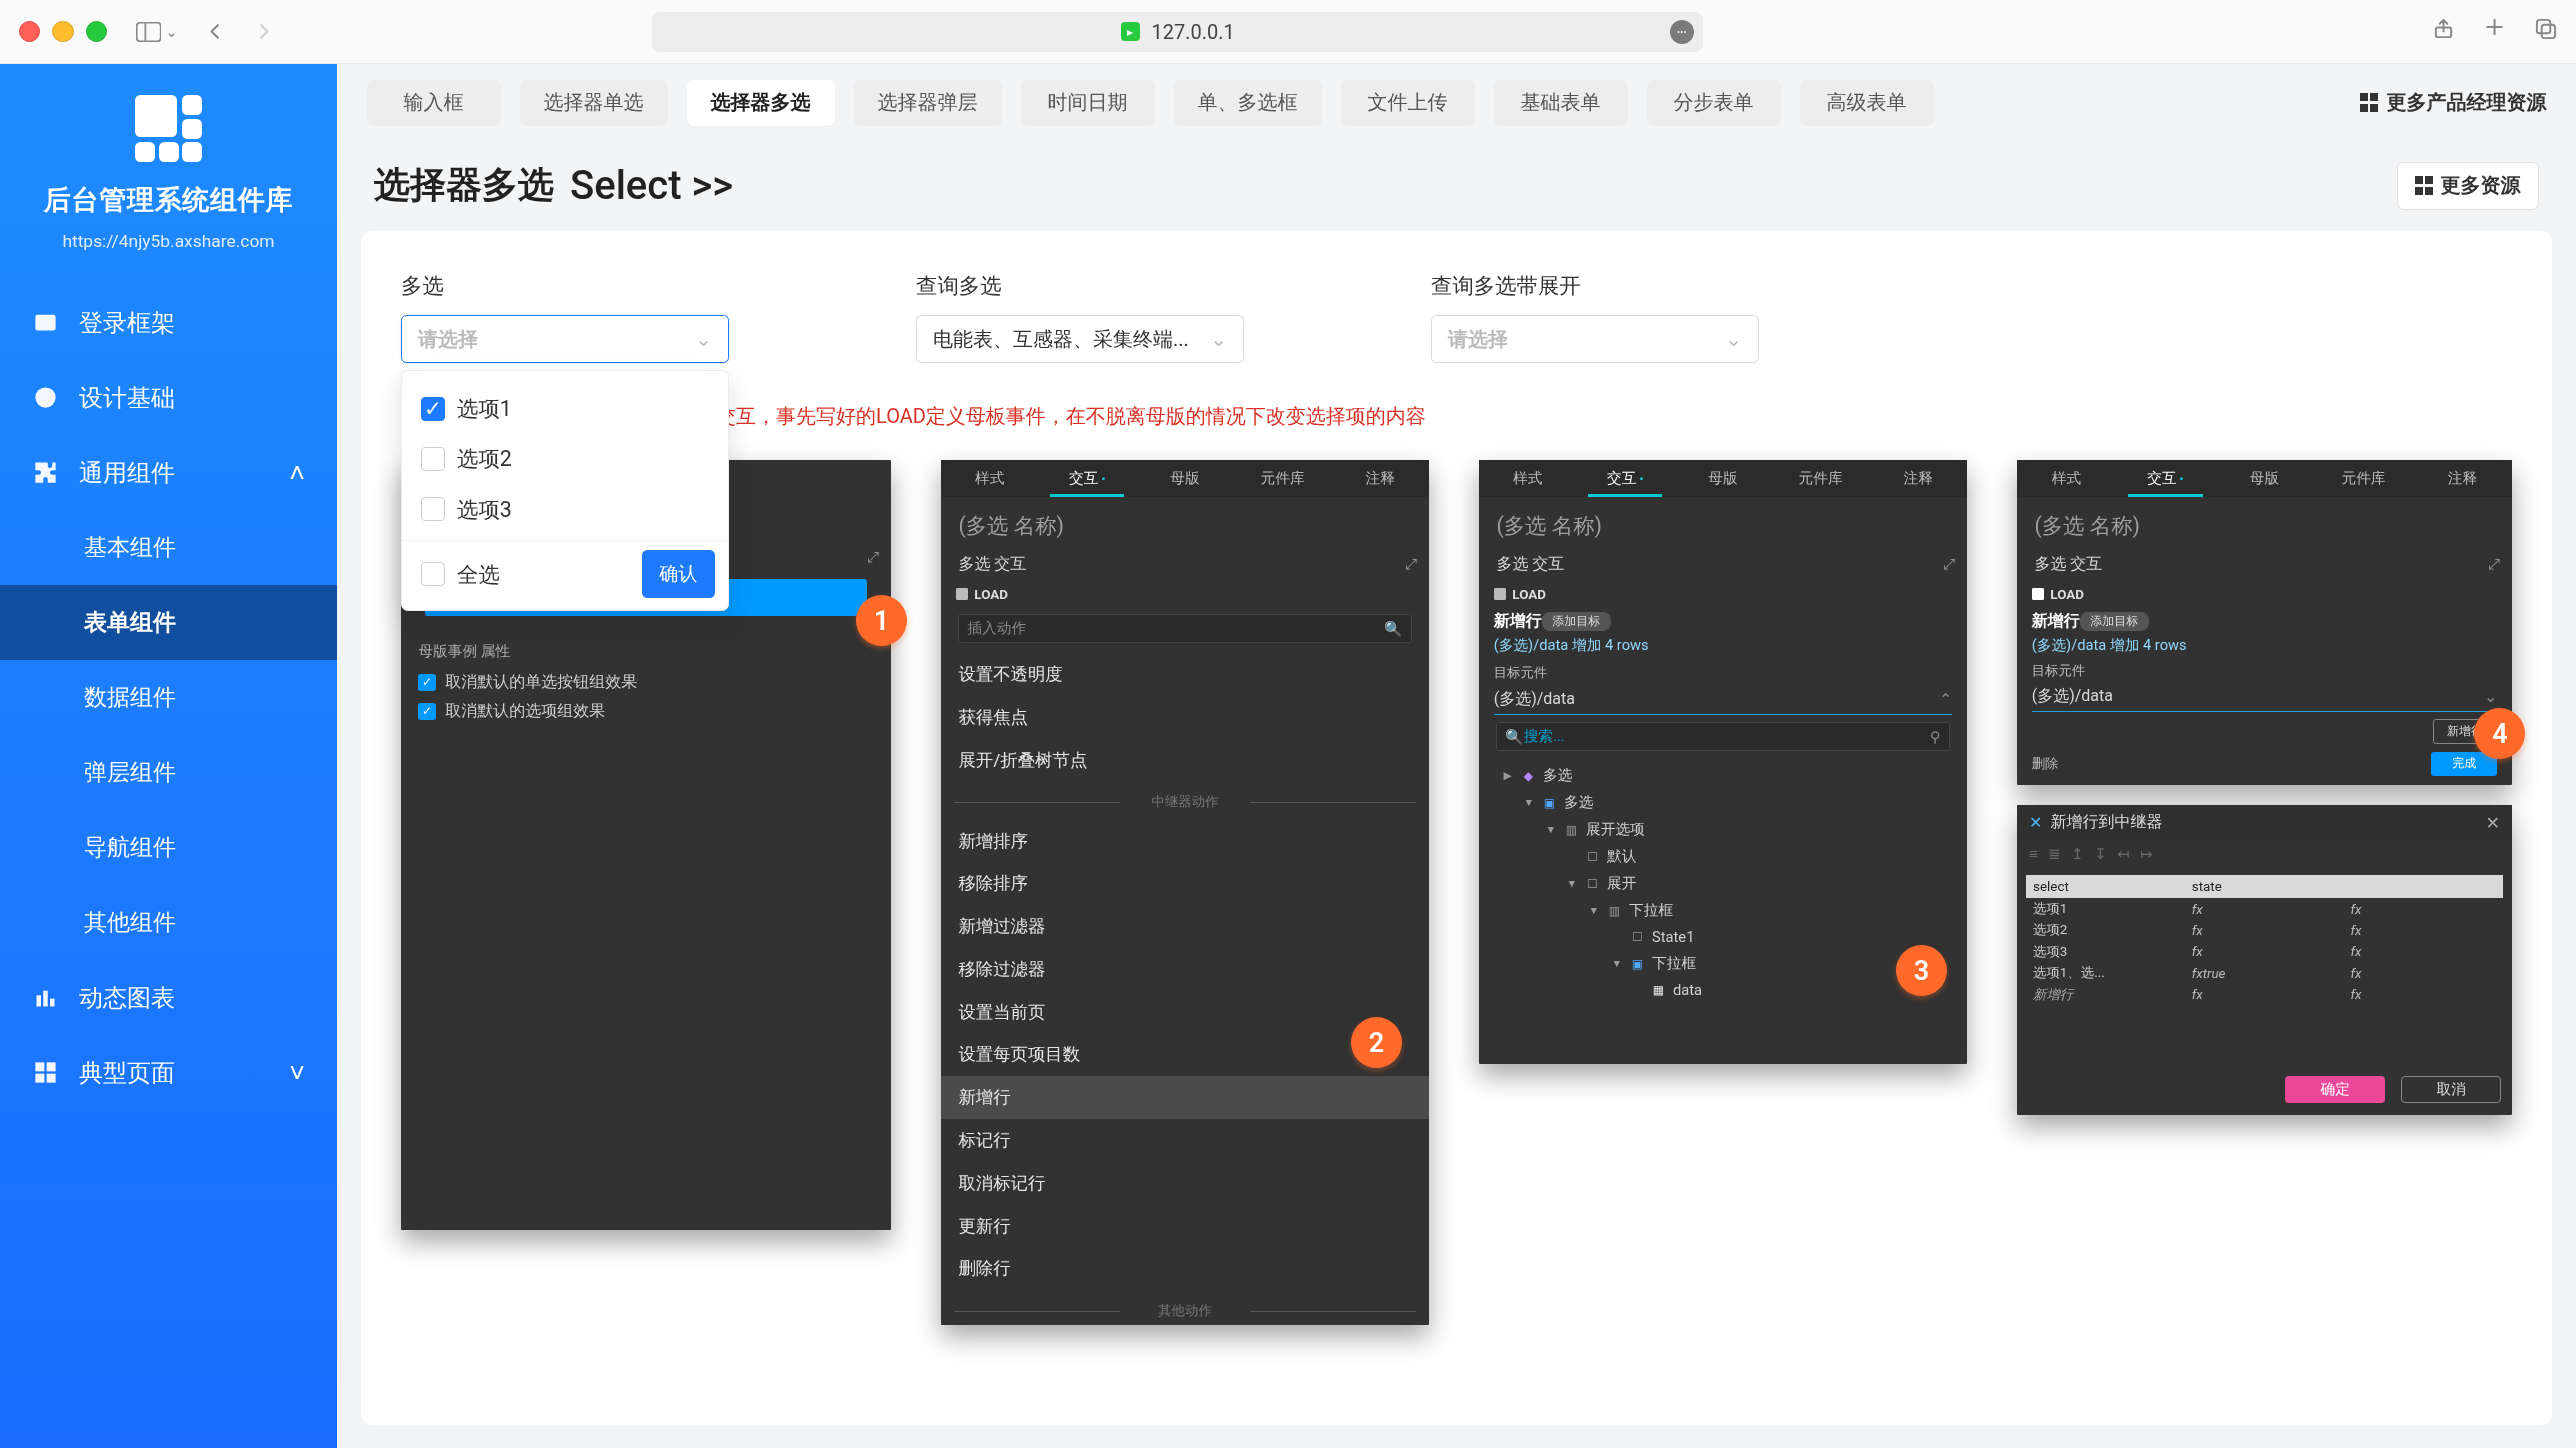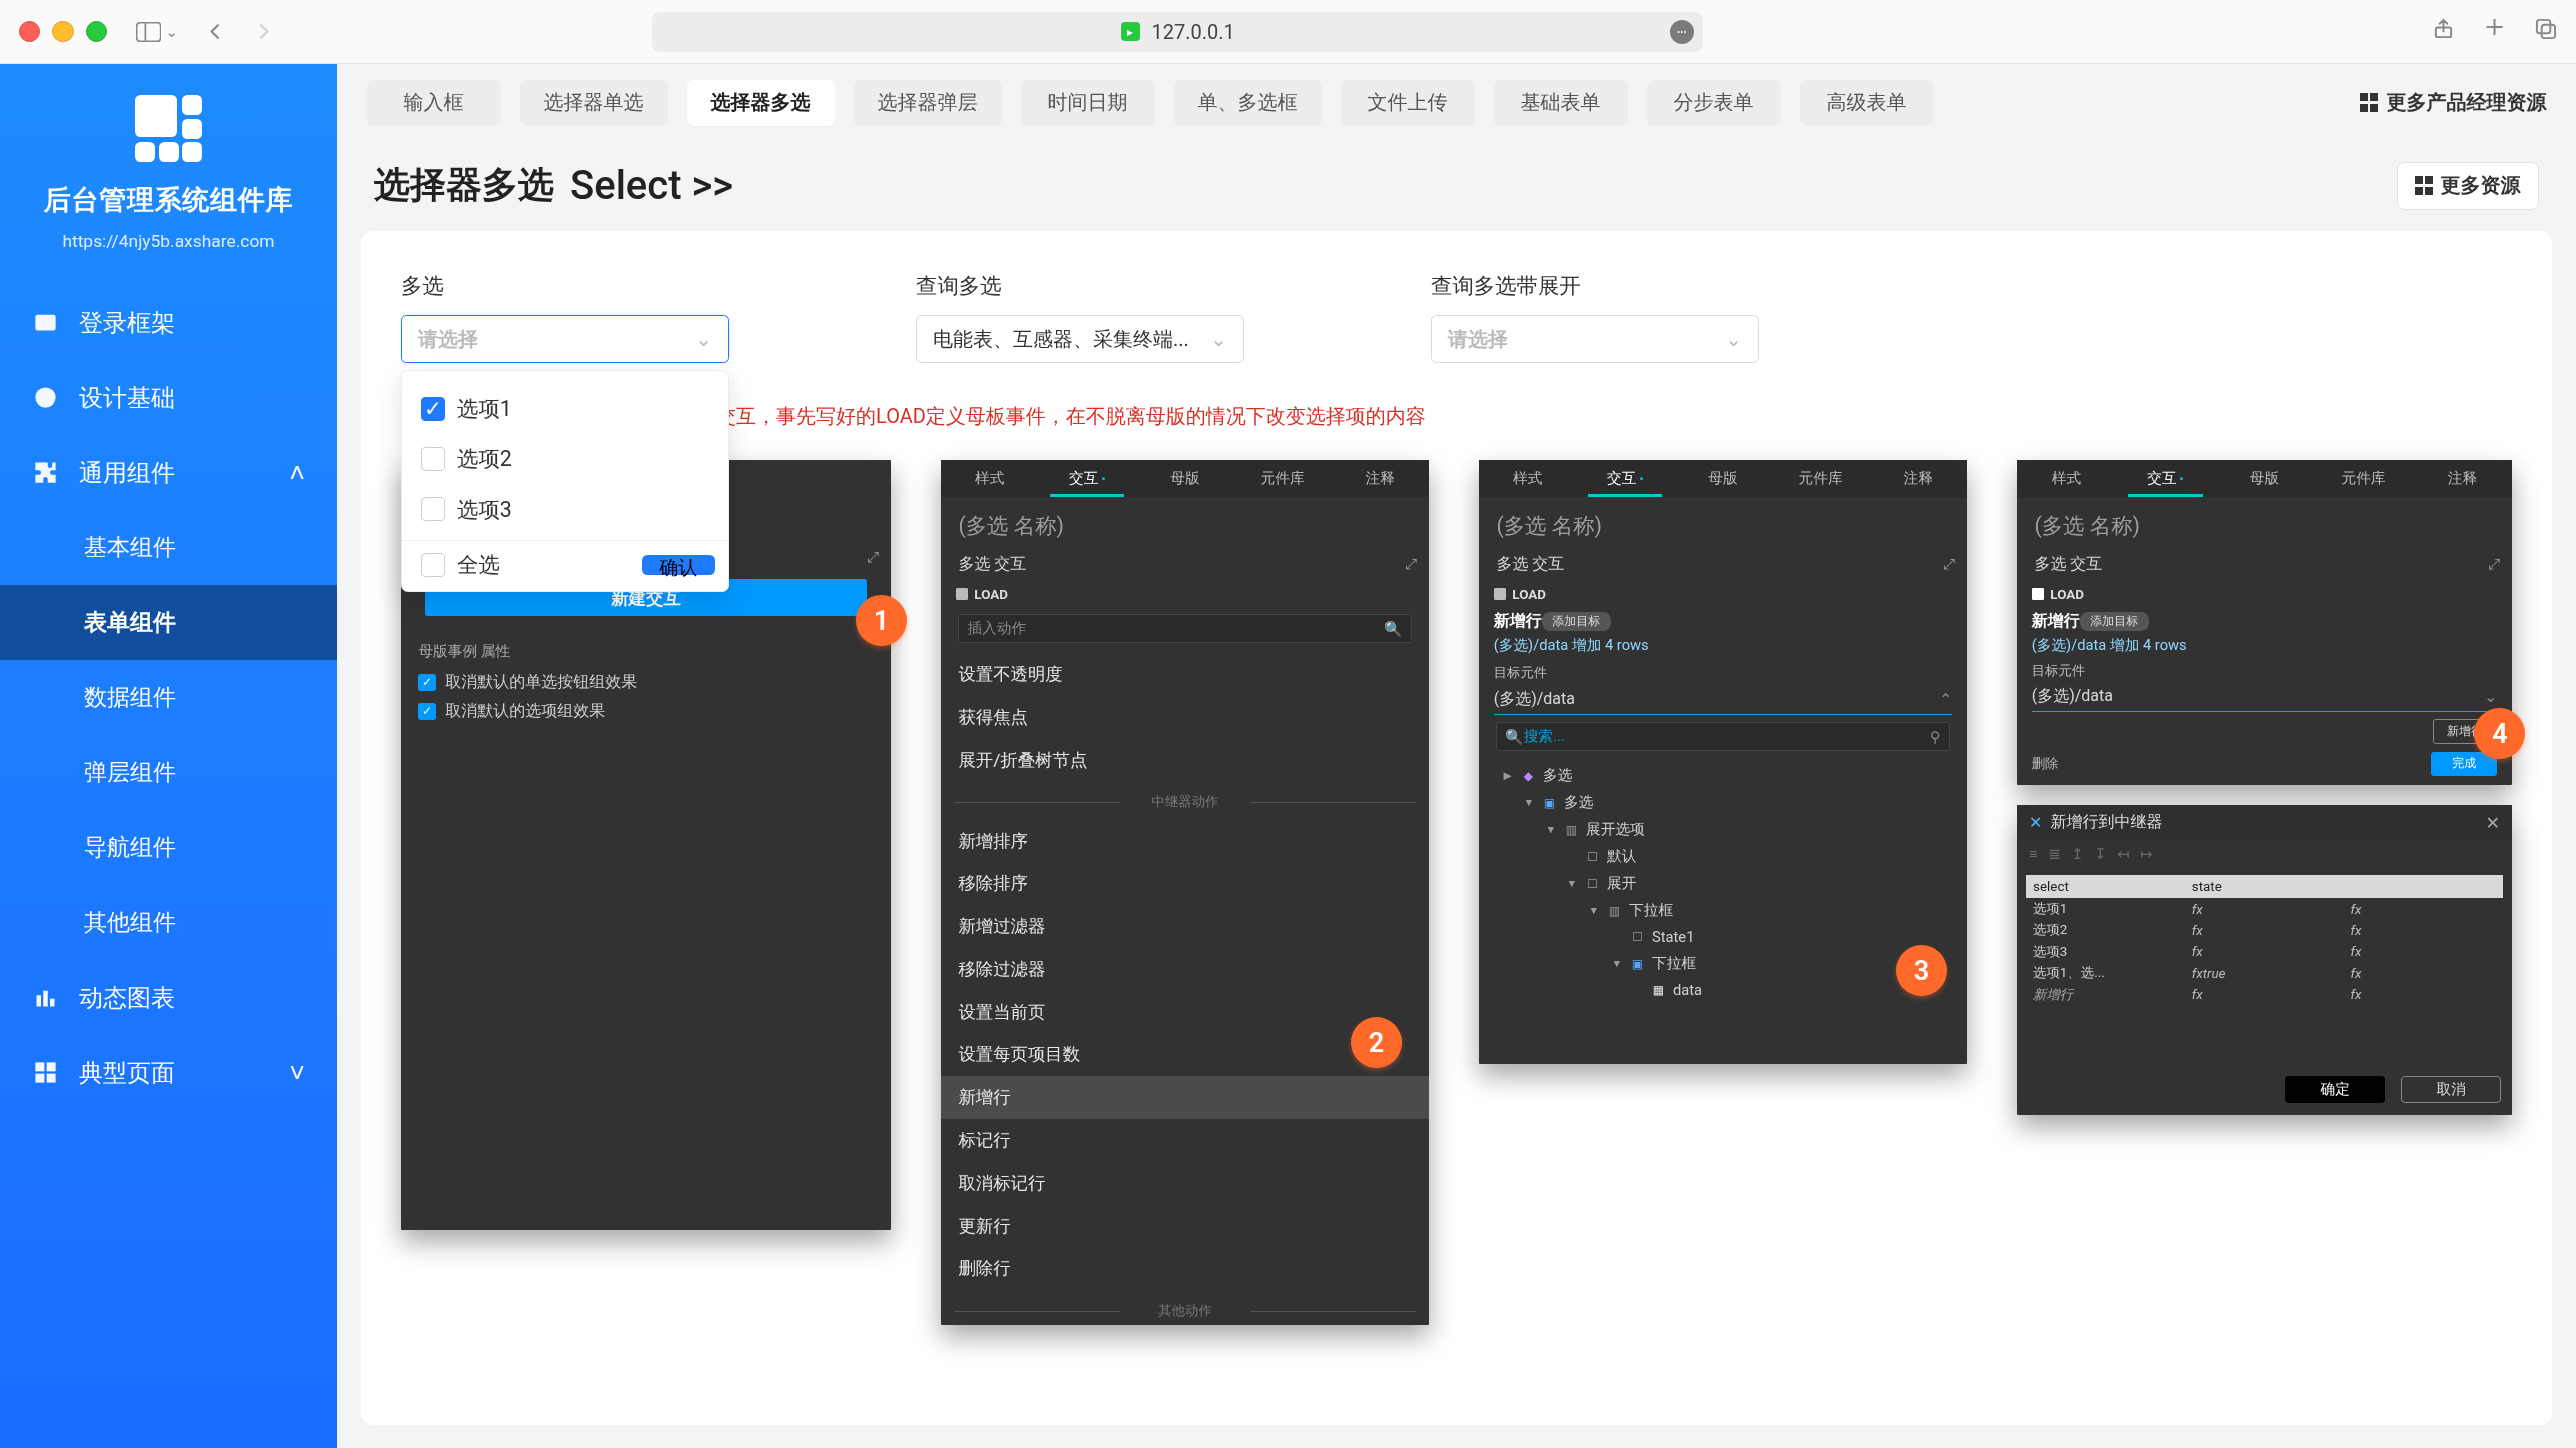--- a/index.html
+++ b/index.html
@@ -225,22 +225,22 @@
     display:inline-flex; align-items:center; justify-content:center; background:#fff;
   }
   .cb.checked { background: var(--blue-brand); border-color: var(--blue-brand); color:#fff;}
   .dropdown-footer {
     display:flex; align-items:center; justify-content:space-between;
     padding: 9.4px 13.4px 12px 19px;
     border-top:0.7px solid #f0f0f0;
     margin-top:5.4px;
   }
   .confirm-btn {
-    background: #1e7bff; color:#000000; border:none; border-radius:5.4px;
-    height:20px; padding:0 17.4px; font-size:19px; font-weight:500;text-align:center;
+    background: #1e7bff; color:#ffffff; border:none; border-radius:5.4px;
+    height:48px; padding:0 17.4px; font-size:19px; font-weight:500;text-align:center;
   }
 
   .red-note {
     color: var(--red-text);
     font-size:20px;
     margin-top:40px;
   }
 
   
   .panels-row {
@@ -359,21 +359,21 @@
   }
   .ax-popup-title .close { margin-left:auto; color:#aaa; font-size:17.4px;}
   .ax-toolbar { height:27px; display:flex; align-items:center; gap:10.7px; padding:0 12px; color:#555; font-size:14.7px;}
   .ax-toolbar span{ color:#6a6a6a;}
   .ax-footer-btns {
     display:flex; gap:16px; justify-content:flex-end; padding:10.7px 10.7px 12px;
   }
   .ax-footer-btns .btn {
     min-width:100px; height:27px; border-radius:4px; display:flex; align-items:center; justify-content:center; font-size:14.7px;
   }
-  .ax-footer-btns .ok { background:#000000; color:#fff;}
+  .ax-footer-btns .ok { background:#ec4899; color:#fff;}
   .ax-footer-btns .cancel { background:transparent; border:0.7px solid #888; color:#ddd;}
 
   
 </style>
 </head>
 <body>
 
 <div class="scale-wrap">
 
   <div class="browser-bar">

